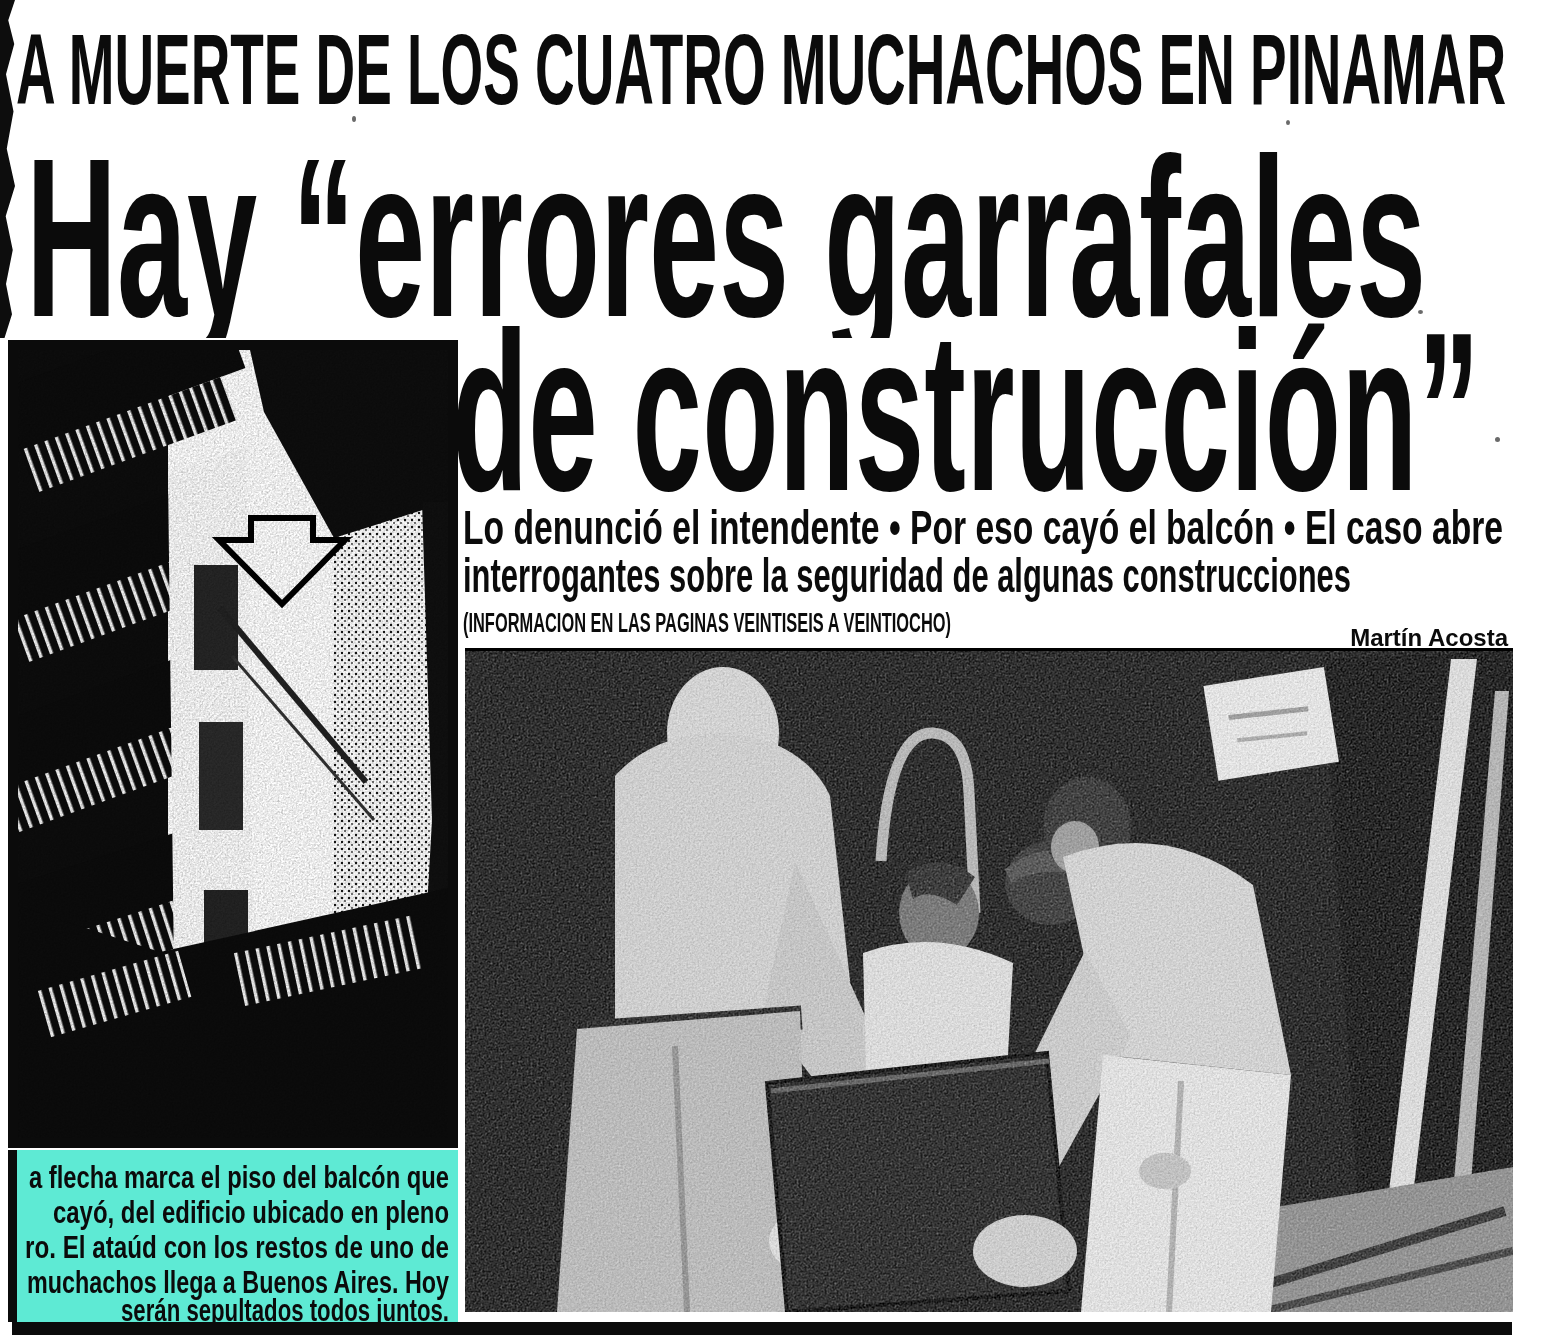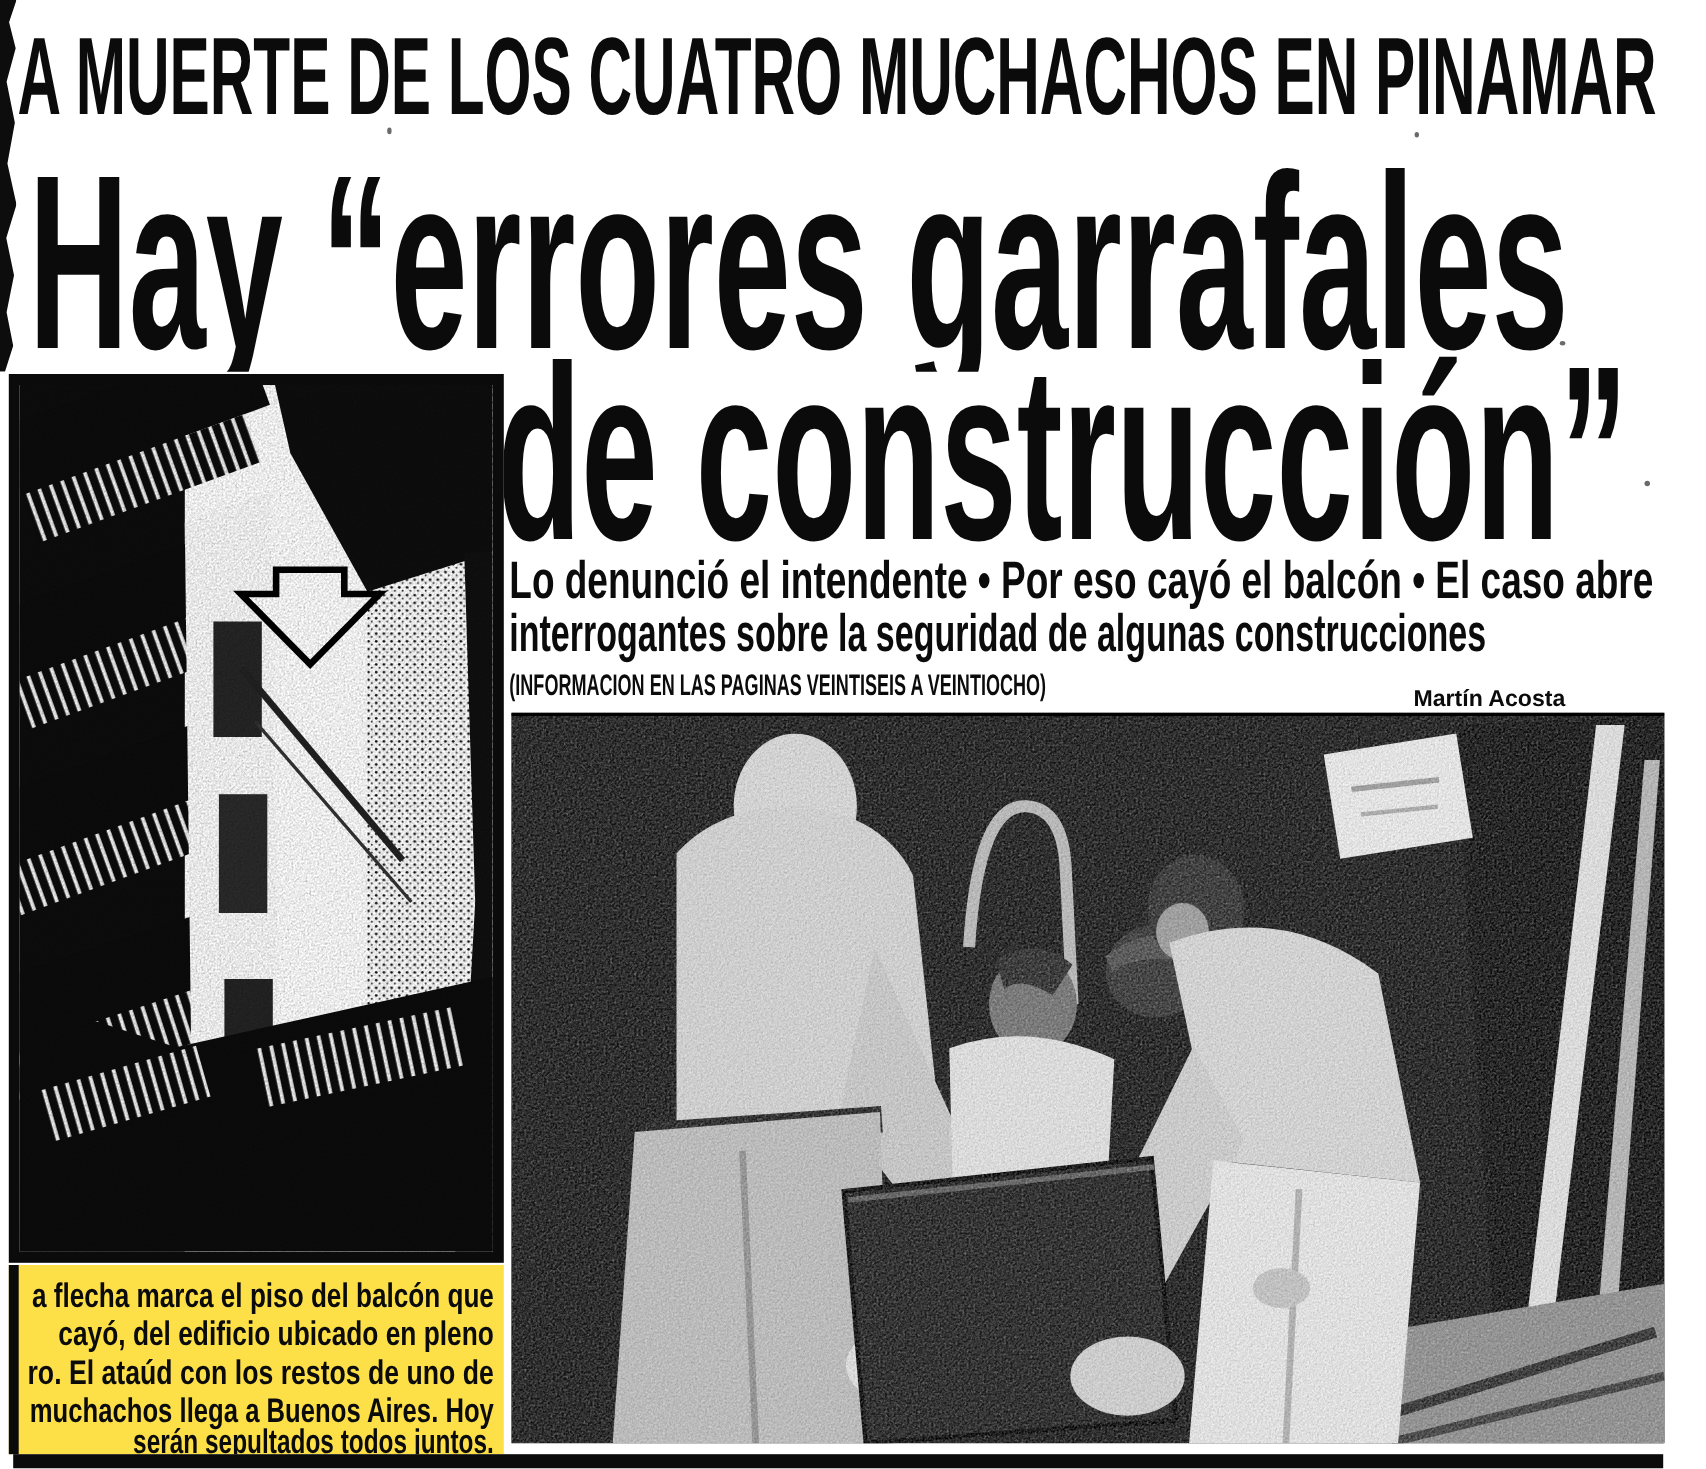--- a/index.html
+++ b/index.html
@@ -12,28 +12,28 @@
   #edge-streak{left:0;top:0;width:15px;height:338px;background:#0d0d0d;
     clip-path:polygon(0 0,100% 0,55% 6%,95% 13%,40% 22%,90% 33%,45% 44%,100% 55%,
                       38% 64%,85% 74%,40% 84%,80% 93%,30% 100%,0 100%);}
 
   #kicker-svg{left:6px;top:16px;width:1530px;height:106px;}
   #headline1-svg{left:22px;top:140px;width:1424px;height:198px;}
   #headline2-svg{left:442px;top:300px;width:1060px;height:214px;}
   #deck-svg{left:460px;top:498px;width:1066px;height:110px;}
   #ref-svg{left:460px;top:604px;width:526px;height:40px;}
 
-  #photo-credit{left:1200px;top:624px;width:308px;text-align:center;
-    font-size:21px;font-weight:700;letter-spacing:0;}
+  #photo-credit{left:1200px;top:624px;width:308px;text-align:right;
+    font-size:24px;font-weight:700;letter-spacing:0;}
 
   #building-figure{left:8px;top:340px;width:450px;height:808px;background:#fff;
     border:10px solid #0b0b0b;box-sizing:border-box;}
   #building-figure svg{display:block;}
 
-  #caption-box{left:8px;top:1150px;width:450px;height:172px;background:#fde047;
+  #caption-box{left:8px;top:1150px;width:450px;height:172px;background:#5eead4;
     border-left:9px solid #0b0b0b;box-sizing:border-box;}
 
   #main-figure{left:465px;top:648px;width:1048px;height:664px;background:#121212;
     border-top:3px solid #000;box-sizing:border-box;}
   #main-figure svg{display:block;}
 
   #bottom-bar{left:12px;top:1322px;width:1500px;height:13px;background:#0b0b0b;}
 
   .speck{position:absolute;background:#6a6a6a;border-radius:50%;}
 </style>

